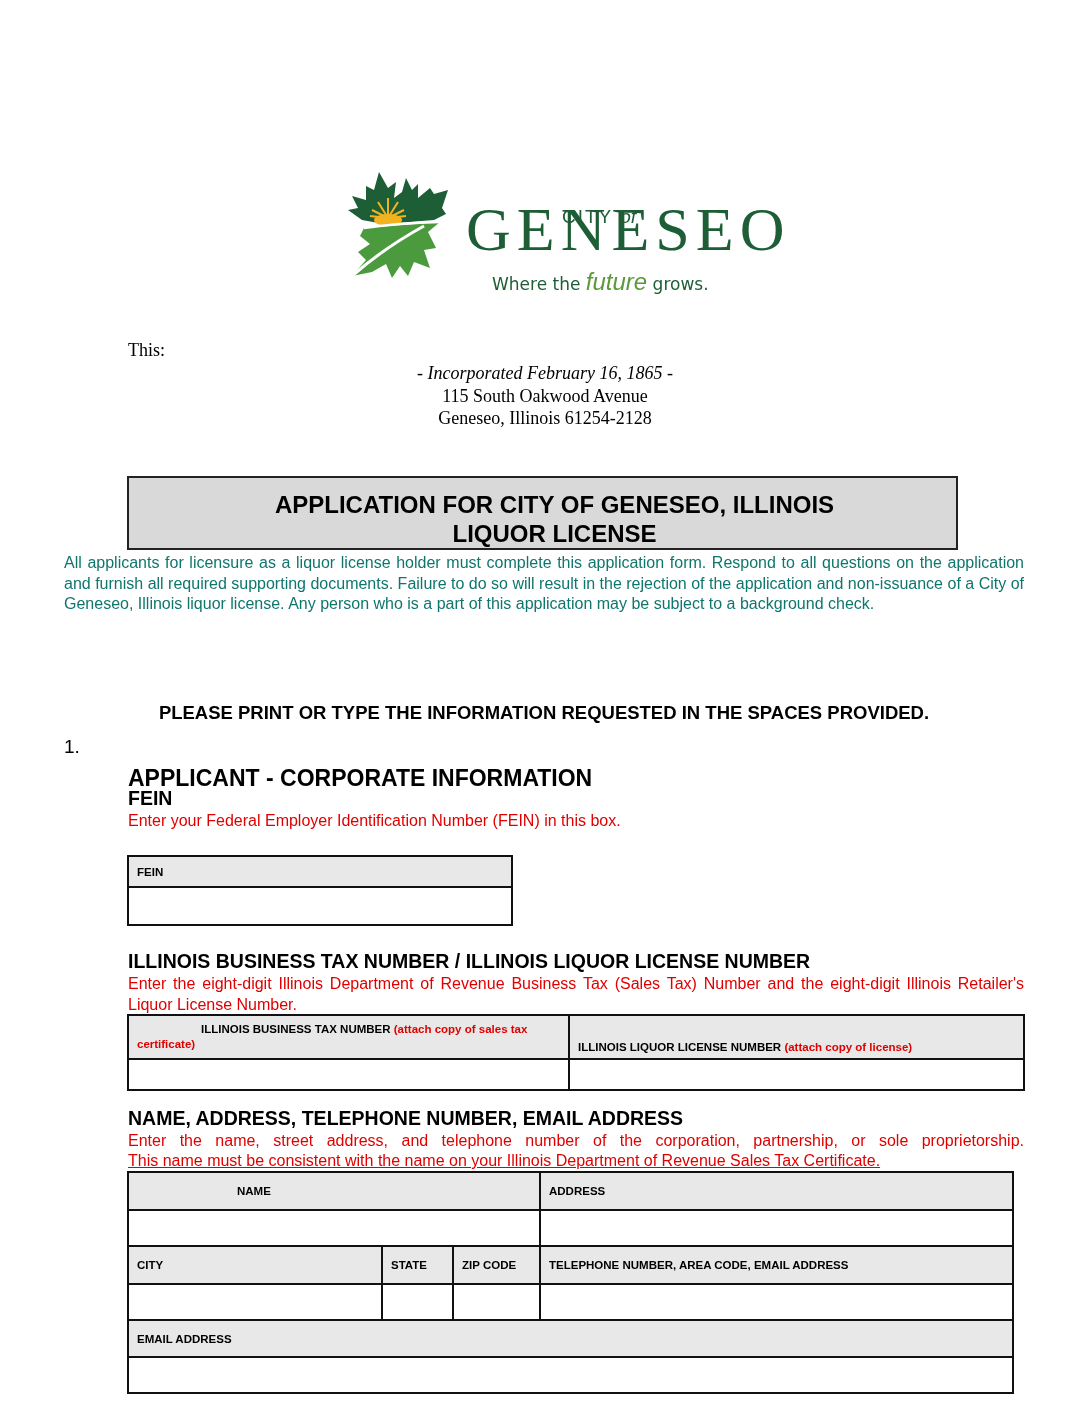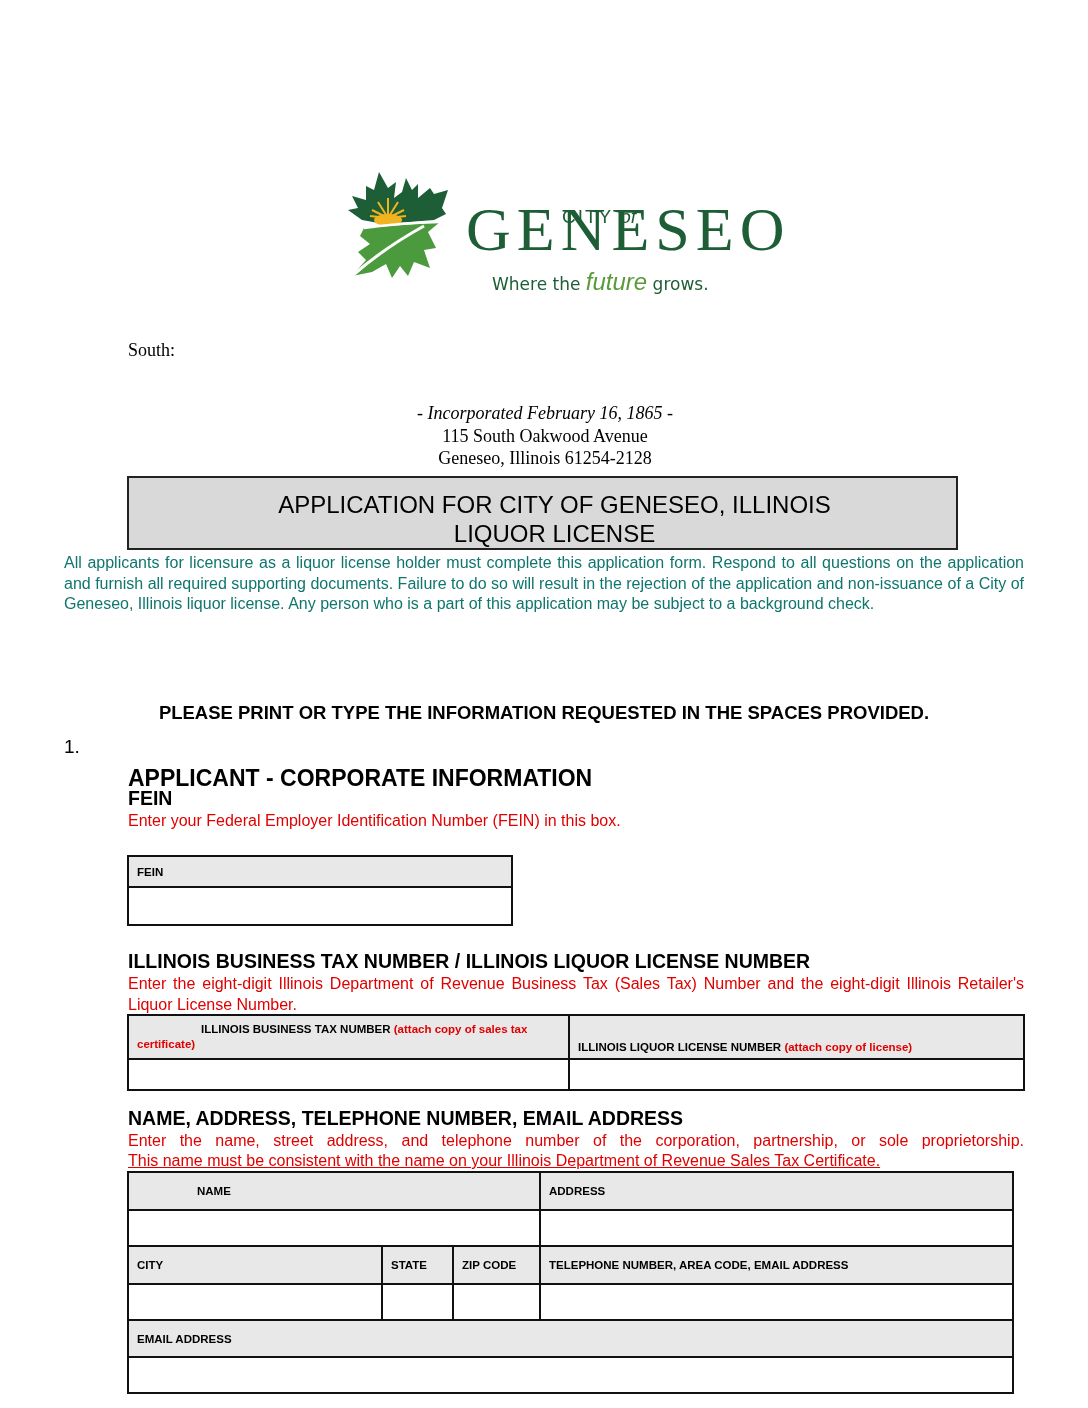--- a/index.html
+++ b/index.html
@@ -10,24 +10,24 @@
   .logo { left: 344px; top: 168px; width: 400px; height: 130px; }
   .logo svg { position: absolute; left: 0; top: 0; }
   .logo-cityof { position: absolute; left: 218px; top: 38px; font-family: Liberation Sans, sans-serif; font-size: 19px; letter-spacing: 2px; color: #1e5e36; }
   .logo-cityof i { letter-spacing: 0; }
   .logo-name { position: absolute; left: 122px; top: 36px; font-family: "Liberation Serif", serif; font-size: 62px; letter-spacing: 6px; color: #1e5e36; line-height: 50px; }
   .logo-tag { position: absolute; left: 148px; top: 100px; font-family: "DejaVu Sans", sans-serif; font-size: 17px; color: #1e5e36; white-space: nowrap; }
   .logo-tag i { font-family: Liberation Sans, sans-serif; color: #5a9a3a; font-size: 24px; }
 
   .date-label { left: 128px; top: 340px; font-family: "Liberation Serif", serif; font-size: 18px; }
   .address-block { left: 300px; top: 362px; width: 490px; text-align: center; font-family: "Liberation Serif", serif; font-size: 18px; line-height: 22.5px; }
-  .address-block .inc { font-style: italic; margin-top: 40px; }
+  .address-block .inc { font-style: italic; }
 
   .title-box { left: 127px; top: 476px; width: 831px; height: 74px; background: #d9d9d9; border: 2px solid #222; box-sizing: border-box; text-align: center; }
-  .title-box div { font-weight: normal; font-size: 24px; line-height: 29px; padding-left: 24px; }
+  .title-box div { font-weight: bold; font-size: 24px; line-height: 29px; padding-left: 24px; }
   .title-box .l1 { margin-top: 12px; }
 
   .intro { left: 64px; top: 553px; width: 960px; color: #0f766e; font-size: 16px; line-height: 20.5px; text-align: justify; }
 
   .print-note { left: 60px; top: 660px; width: 968px; text-align: center; font-weight: bold; font-size: 18.5px; margin-top: 42px; }
 
   .sec-num { left: 64px; top: 736px; font-size: 19px; }
   .sec-title { left: 128px; top: 733px; font-weight: bold; font-size: 23px; margin-top: 32px; }
 
   .sub-title { font-weight: bold; font-size: 19.5px; }
@@ -61,21 +61,21 @@
 
     <path d="M20 60 L96 54 L84 64 L92 80 L80 82 L86 100 L70 94 L64 108 L56 98 L48 110 L42 96 L28 104 L8 108 L22 92 L14 84 L26 76 L16 68 Z" fill="#4c9a3e"></path>
     <path d="M8 108 Q40 80 80 58" stroke="#ffffff" stroke-width="3" fill="none"></path>
     <path d="M20 60 Q55 55 96 54" stroke="#ffffff" stroke-width="2.5" fill="none"></path>
   </svg>
   <div class="logo-cityof"><span>CITY</span> <i>of</i></div>
   <div class="logo-name">GENESEO</div>
   <div class="logo-tag"><span>Where the </span><i>future</i><span> grows.</span></div>
 </div>
 
-<div class="abs date-label">South:</div>
+<div class="abs date-label">This:</div>
 <div class="abs address-block">
   <div class="inc">- Incorporated February 16, 1865 -</div>
   <div>115 South Oakwood Avenue</div>
   <div>Geneseo, Illinois   61254-2128</div>
 </div>
 
 <div class="abs title-box">
   <div class="l1">APPLICATION FOR CITY OF GENESEO, ILLINOIS</div>
   <div>LIQUOR LICENSE</div>
 </div>
@@ -114,21 +114,21 @@
   </tr>
 </tbody>
   </table>
 
 <div class="abs sub-title" style="left:128px; top:1107px;">NAME, ADDRESS, TELEPHONE NUMBER, EMAIL ADDRESS</div>
 <div class="abs instr" style="left:128px; top:1131px; width:896px; text-align:justify; text-align-last:justify;">Enter the name, street address, and telephone number of the corporation, partnership, or sole proprietorship.</div>
 <div class="abs instr" style="left:128px; top:1151px; text-decoration:underline;">This name must be consistent with the name on your Illinois Department of Revenue Sales Tax Certificate.</div>
 <table class="form" style="left:127px; top:1171px; width:887px;">
   <tbody>
       <tr style="height:38px;">
-    <td class="hdr" colspan="3" style="width:412px; padding-left:68px;">NAME</td>
+    <td class="hdr" colspan="3" style="width:412px; padding-left:108px;">NAME</td>
     <td class="hdr">ADDRESS</td>
   </tr>
   <tr style="height:36px;">
     <td class="inp" colspan="3"></td>
     <td class="inp"></td>
   </tr>
   <tr style="height:38px;">
     <td class="hdr" style="width:254px;">CITY</td>
     <td class="hdr" style="width:71px;">STATE</td>
     <td class="hdr" style="width:87px;">ZIP CODE</td>

